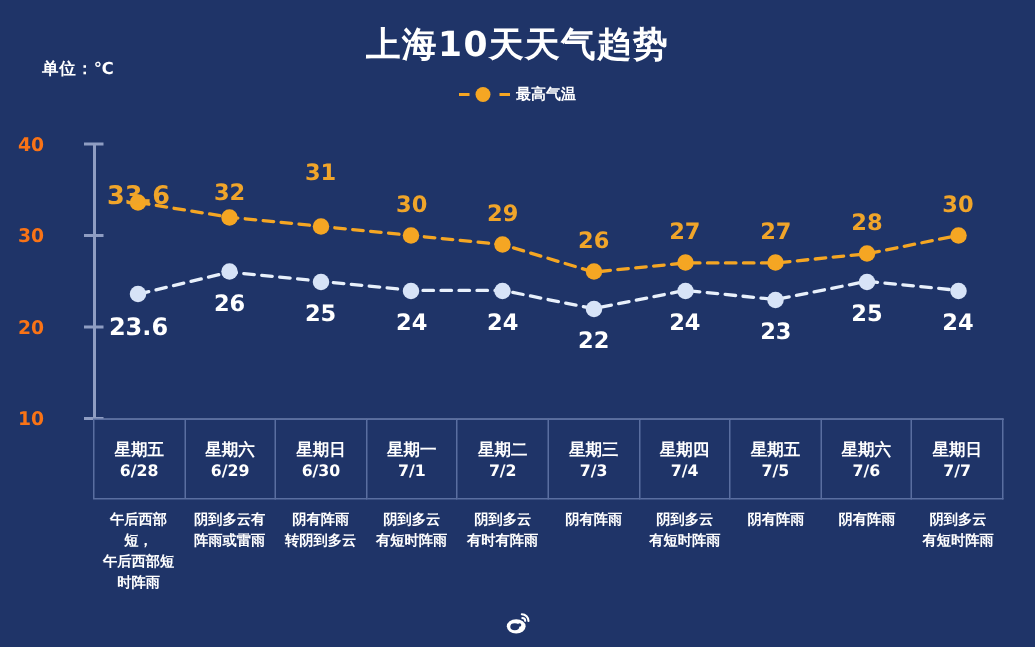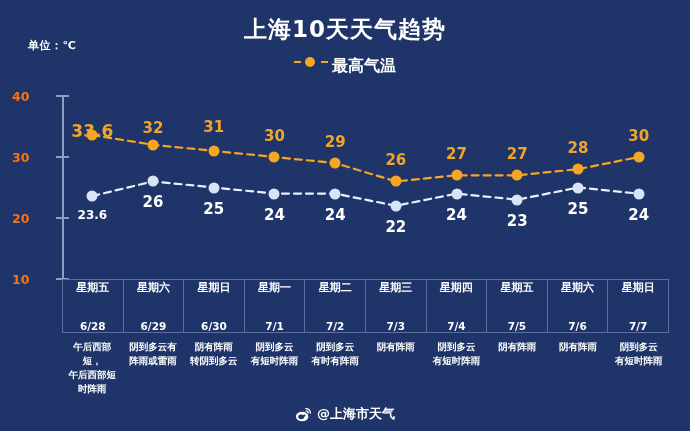--- a/index.html
+++ b/index.html
@@ -25,21 +25,21 @@
   .pub-info{
     position:absolute;right:22px;top:14px;text-align:left;
     font-size:10.5px;line-height:18px;color:#e3e8f3;
   }
 
   
   .legend{
     position:absolute;top:56px;left:0;width:690px;
     display:flex;justify-content:center;align-items:center;gap:44px;
   }
-  .legend-item{display:flex;align-items:flex-start;gap:4px;font-size:16px;font-weight:bold;color:#ffffff;}
+  .legend-item{display:flex;align-items:center;gap:4px;font-size:10px;font-weight:bold;color:#ffffff;}
   .legend-mark{position:relative;width:34px;height:12px;display:block;}
   .legend-mark .seg{position:absolute;top:5px;height:2px;width:7px;}
   .legend-mark .seg.l{left:0;}
   .legend-mark .seg.r{right:0;}
   .legend-mark .dot{
     position:absolute;left:11px;top:1px;width:10px;height:10px;border-radius:50%;
   }
   .y-axis-line{position:absolute;left:62px;top:96px;width:2px;height:184px;background:#8f9dc2;}
   .ytick{
     position:absolute;left:12px;width:32px;text-align:left;
@@ -53,27 +53,27 @@
   .pt{position:absolute;width:11px;height:11px;border-radius:50%;transform:translate(-50%,-50%);}
   .pt.high{background:#f5a623;}
   .pt.low{background:#d7e3f7;}
   .val{
     position:absolute;font-weight:bold;transform:translateX(-50%);
     white-space:nowrap;text-align:center;
   }
   .val.high{color:#f0a52a;font-size:15px;}
   .val.low{color:#ffffff;font-size:15px;}
   .val.first.high{font-size:17px;}
-  .val.first.low{font-size:12px;}
+  .val.first.low{font-size:16px;}
 
   
   .table{position:absolute;left:62px;top:279px;width:607px;height:54px;display:flex;}
   .tcell{
     flex:1 1 0;border-right:1px solid #5a6ea0;border-top:1px solid #5a6ea0;border-bottom:1px solid #5a6ea0;
-    display:flex;flex-direction:column;align-items:center;justify-content:space-between;gap:1px;
+    display:flex;flex-direction:column;align-items:center;justify-content:center;gap:1px;
   }
   .tcell:first-child{border-left:1px solid #5a6ea0;}
   .wk{font-size:11px;font-weight:bold;color:#ffffff;}
   .dt{font-size:10.5px;font-weight:bold;color:#ffffff;}
 
   .desc-row{position:absolute;left:62px;top:340px;width:607px;display:flex;}
   .dcell{
     flex:1 1 0;text-align:center;font-size:9.5px;line-height:14px;
     font-weight:bold;color:#ffffff;padding:0 2px;box-sizing:border-box;
   }
@@ -123,21 +123,21 @@
     <polyline id="line-high" fill="none" stroke="#f5a623" stroke-width="2.2" stroke-dasharray="7,5" stroke-linecap="round" points="92.35,135.04 153.05,144.8 213.75,150.9 274.45000000000005,157 335.15000000000003,163.10000000000002 395.85,181.4 456.55,175.3 517.25,175.3 577.95,169.2 638.65,157"></polyline>
     <polyline id="line-low" fill="none" stroke="#e8f0fb" stroke-width="2.2" stroke-dasharray="7,5" stroke-linecap="round" points="92.35,196.04 153.05,181.4 213.75,187.5 274.45000000000005,193.6 335.15000000000003,193.6 395.85,205.8 456.55,193.6 517.25,199.7 577.95,187.5 638.65,193.6"></polyline>
   </svg>
 
   <div id="points">
       <div class="pt high" style="left: 92.35px; top: 135.04px;"></div>
       <div class="val high first" style="left: 92.35px; top: 105.04px; margin-top: 16px;">33.6</div>
       <div class="pt high" style="left: 153.05px; top: 144.8px;"></div>
       <div class="val high" style="left: 153.05px; top: 119px;">32</div>
       <div class="pt high" style="left: 213.75px; top: 150.9px;"></div>
-      <div class="val high" style="left: 213.75px; top: 118px;">31</div>
+      <div class="val high" style="left: 213.75px; top: 106px;">31</div>
       <div class="pt high" style="left: 274.45px; top: 157px;"></div>
       <div class="val high" style="left: 274.45px; top: 127px;">30</div>
       <div class="pt high" style="left: 335.15px; top: 163.1px;"></div>
       <div class="val high" style="left: 335.15px; top: 133.1px;">29</div>
       <div class="pt high" style="left: 395.85px; top: 181.4px;"></div>
       <div class="val high" style="left: 395.85px; top: 151.4px;">26</div>
       <div class="pt high" style="left: 456.55px; top: 175.3px;"></div>
       <div class="val high" style="left: 456.55px; top: 145.3px;">27</div>
       <div class="pt high" style="left: 517.25px; top: 175.3px;"></div>
       <div class="val high" style="left: 517.25px; top: 145.3px;">27</div>
@@ -251,16 +251,15 @@
     </div>
 
   <div class="footer">
     <svg class="weibo-icon" viewBox="0 0 24 22">
       <ellipse cx="10" cy="14" rx="9.2" ry="7" fill="#ffffff"></ellipse>
       <ellipse cx="8.6" cy="14.4" rx="4.4" ry="3.4" fill="#1f3468"></ellipse>
       <circle cx="13.3" cy="12.6" r="1.7" fill="#1f3468"></circle>
       <path d="M15.5 2.2c3.6 0 6.5 2.9 6.5 6.5" fill="none" stroke="#ffffff" stroke-width="2.1" stroke-linecap="round"></path>
       <path d="M15.9 5.8c1.6 0 2.9 1.3 2.9 2.9" fill="none" stroke="#ffffff" stroke-width="1.9" stroke-linecap="round"></path>
     </svg>
-    <span class="footer-text">@上海市天气</span>
   </div>
 
 </div>
 
 </body></html>

